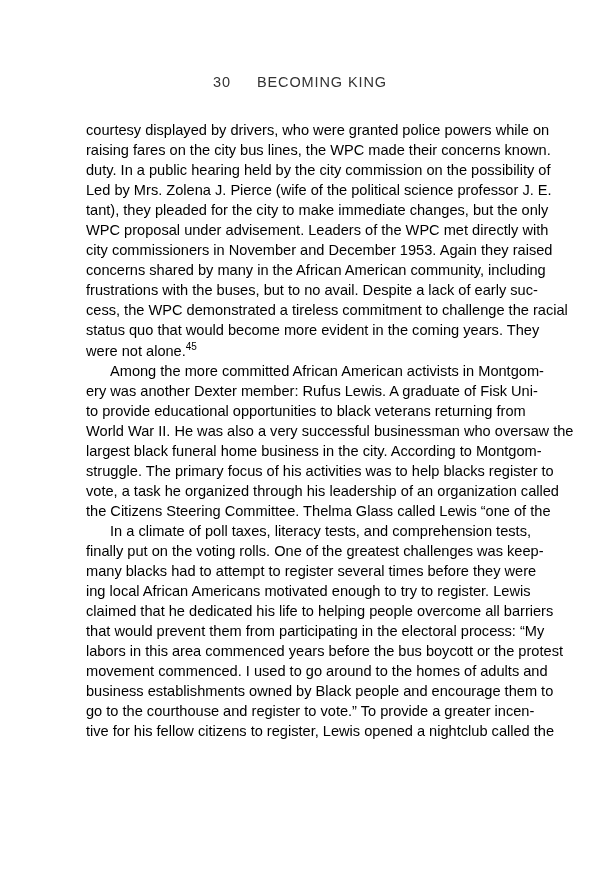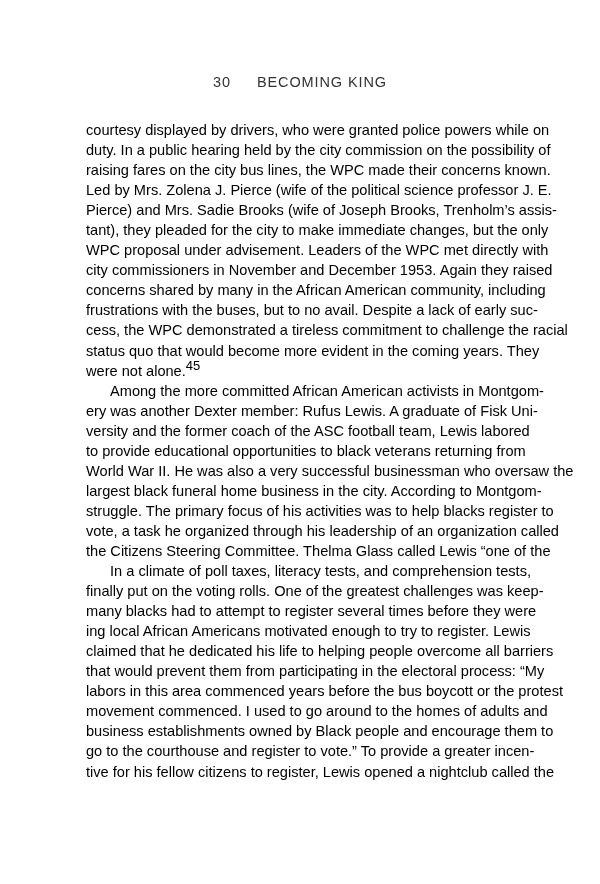--- a/index.html
+++ b/index.html
@@ -13,49 +13,47 @@
     font-size: 14.5px; letter-spacing: 0.9px; color: #333;
   }
   .running-head .folio { margin-right: 26px; }
   .body-text {
     position: absolute; left: 86px; top: 120px; width: 428px;
     font-size: 14.6px; line-height: 20.05px; text-align: justify; color: #000000;
   }
   .line { display: block; text-align: justify; text-align-last: justify; white-space: nowrap; height: 20.05px; }
   .line.last { text-align-last: left; }
   .line.indent { padding-left: 24px; }
-  sup { font-size: 13px; line-height: 0; vertical-align: 6px; }
+  sup { font-size: 10px; line-height: 0; vertical-align: 6px; }
 </style>
 </head>
 <body>
 
 <div class="page">
   <div class="running-head">
     <span class="folio">30</span><span>BECOMING KING</span>
   </div>
   <div class="body-text" id="body-text">
       <div>
         <span class="line">courtesy displayed by drivers, who were granted police powers while on</span>
+        <span class="line">raising fares on the city bus lines, the WPC made their concerns known.</span>
         <span class="line">duty. In a public hearing held by the city commission on the possibility of</span>
-        <span class="line">raising fares on the city bus lines, the WPC made their concerns known.</span>
         <span class="line">Led by Mrs. Zolena J. Pierce (wife of the political science professor J. E.</span>
-        <span class="line">Pierce) and Mrs. Sadie Brooks (wife of Joseph Brooks, Trenholm’s assis-</span>
         <span class="line">tant), they pleaded for the city to make immediate changes, but the only</span>
         <span class="line">WPC proposal under advisement. Leaders of the WPC met directly with</span>
         <span class="line">city commissioners in November and December 1953. Again they raised</span>
         <span class="line">concerns shared by many in the African American community, including</span>
         <span class="line">frustrations with the buses, but to no avail. Despite a lack of early suc-</span>
         <span class="line">cess, the WPC demonstrated a tireless commitment to challenge the racial</span>
         <span class="line">status quo that would become more evident in the coming years. They</span>
         <span class="line last">were not alone.<sup>45</sup></span>
       </div>
       <div>
         <span class="line indent">Among the more committed African American activists in Montgom-</span>
         <span class="line">ery was another Dexter member: Rufus Lewis. A graduate of Fisk Uni-</span>
-        <span class="line">versity and the former coach of the ASC football team, Lewis labored</span>
         <span class="line">to provide educational opportunities to black veterans returning from</span>
         <span class="line">World War II. He was also a very successful businessman who oversaw the</span>
         <span class="line">largest black funeral home business in the city. According to Montgom-</span>
         <span class="line">struggle. The primary focus of his activities was to help blacks register to</span>
         <span class="line">vote, a task he organized through his leadership of an organization called</span>
         <span class="line">the Citizens Steering Committee. Thelma Glass called Lewis “one of the</span>
       </div>
       <div>
         <span class="line indent">In a climate of poll taxes, literacy tests, and comprehension tests,</span>
         <span class="line">finally put on the voting rolls. One of the greatest challenges was keep-</span>

